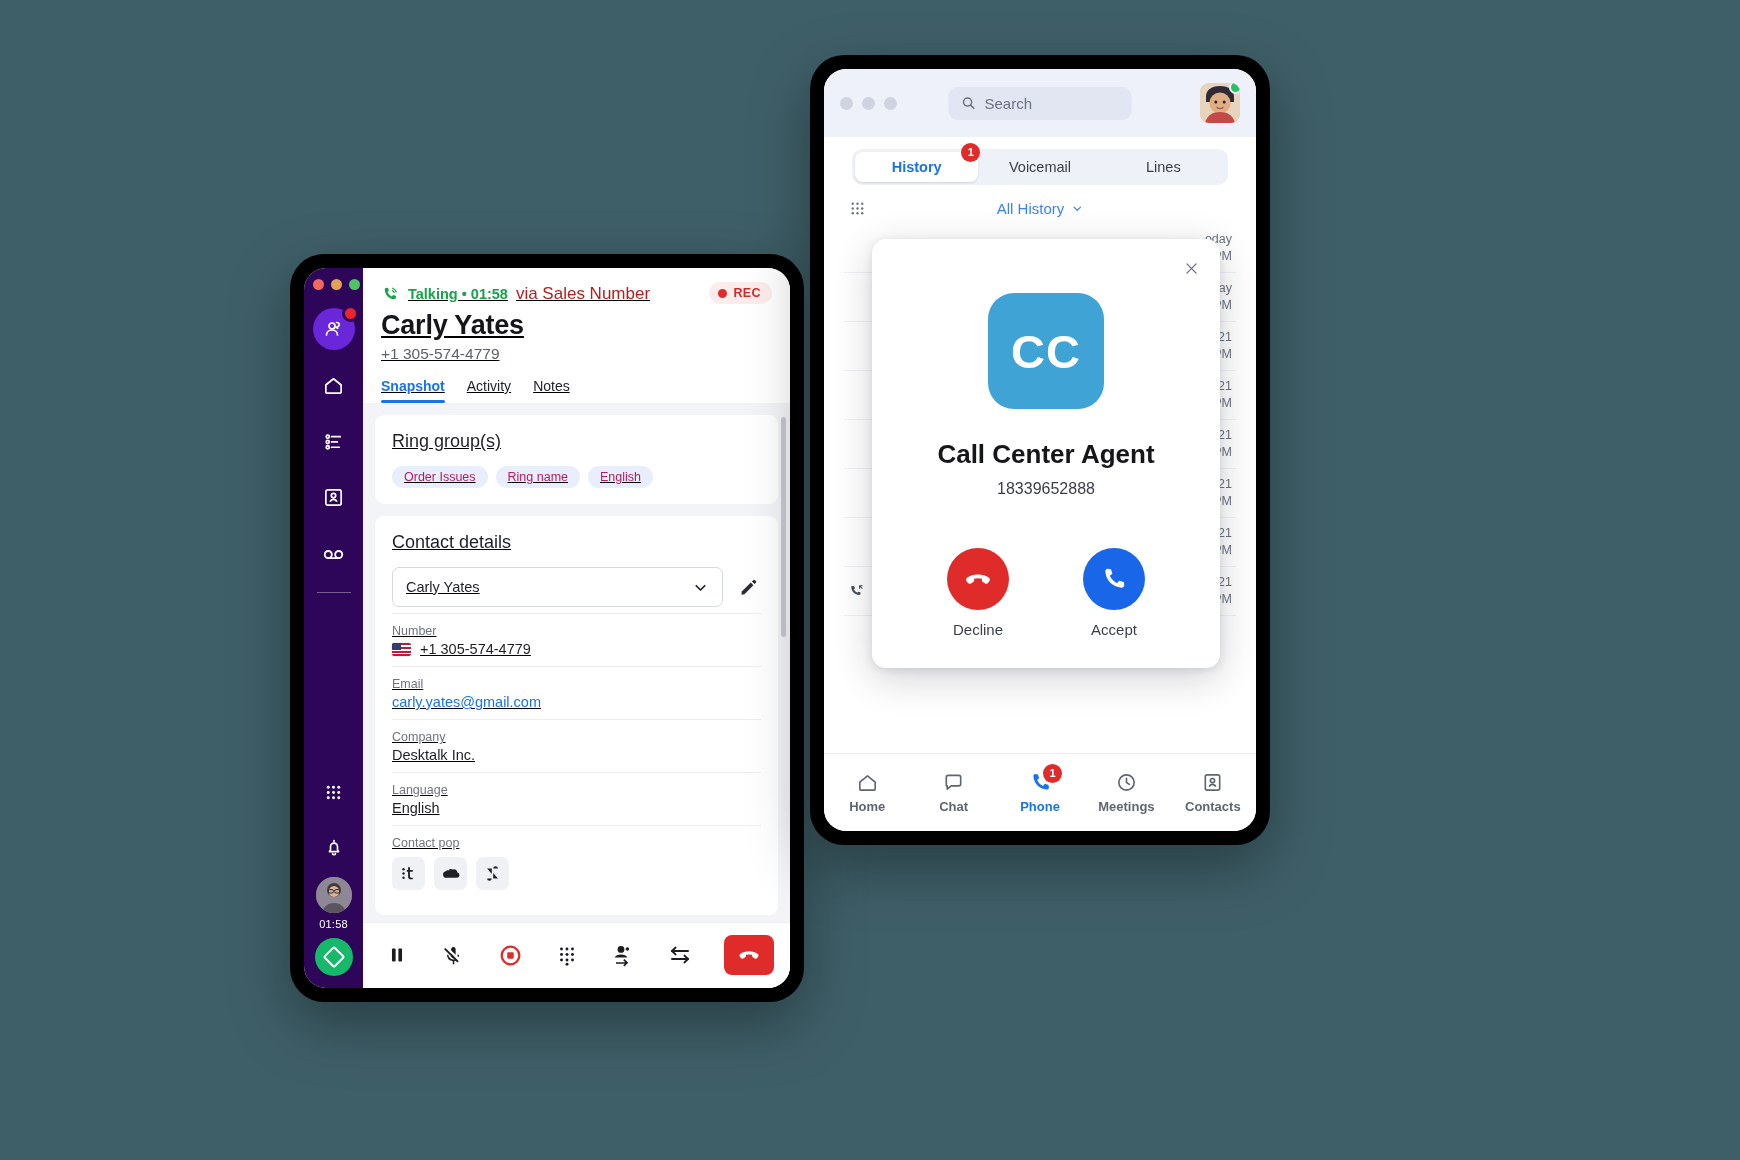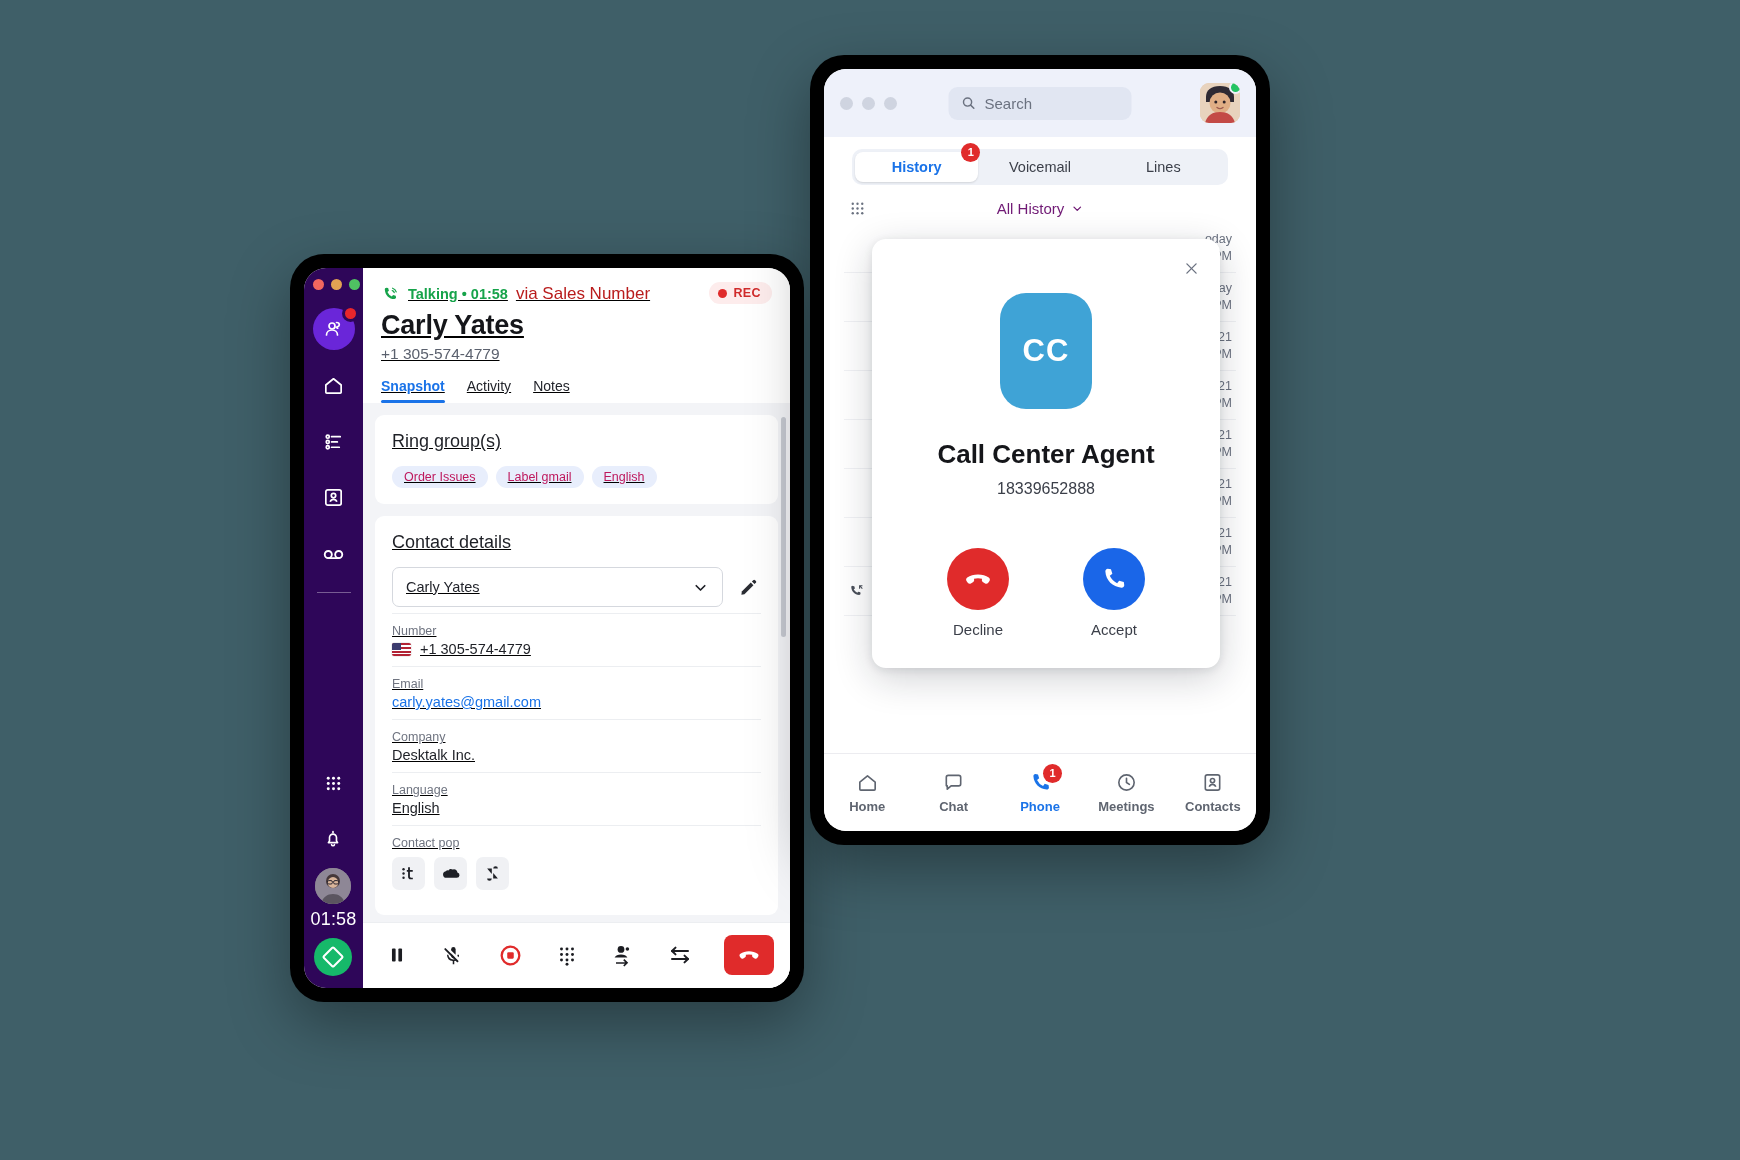--- a/index.html
+++ b/index.html
@@ -73,21 +73,21 @@
     width: 34px; height: 1px; background: rgba(255,255,255,0.35);
     margin: 18px 0 0 0;
   }
   .rail-spacer { flex: 1 1 auto; }
   .rail-bottom { display: flex; flex-direction: column; align-items: center; padding-bottom: 12px; }
   .rail-user {
     width: 36px; height: 36px; border-radius: 50%;
     background: #7d6e86; overflow: hidden; position: relative;
     margin-top: 8px;
   }
-  .rail-timer { color: #fff; font-size: 18px; margin-top: 5px; letter-spacing: .2px; }
+  .rail-timer { color: #fff; font-size: 11px; margin-top: 5px; letter-spacing: .2px; }
   .rail-status {
     width: 38px; height: 38px; border-radius: 50%;
     background: #16b96a; margin-top: 8px;
     display: flex; align-items: center; justify-content: center;
   }
   .rail-status .diamond {
     width: 16px; height: 16px; border: 2.6px solid #fff;
     transform: rotate(45deg); border-radius: 2px;
   }
 
@@ -221,21 +221,21 @@
     background: #e02b2b; color: #fff; font-size: 11px; font-weight: 700;
     min-width: 19px; height: 19px; line-height: 19px; border-radius: 10px;
     text-align: center; padding: 0 4px;
   }
 
   .r-filter-row {
     display: flex; align-items: center; padding: 8px 24px 6px 24px; position: relative;
   }
   .r-filter-label {
     position: absolute; left: 50%; transform: translateX(-50%);
-    font-size: 15px; color: #701a75; display: flex; align-items: center; gap: 6px;
+    font-size: 15px; color: #3b82f6; display: flex; align-items: center; gap: 6px;
   }
 
   .r-list { flex: 1 1 auto; position: relative; overflow: hidden; padding: 0 20px; }
   .r-row {
     display: flex; align-items: center; justify-content: space-between;
     padding: 9px 4px; border-bottom: 1px solid #f0f1f4;
     height: 49px;
   }
   .r-row-left { display: flex; align-items: center; gap: 11px; min-width: 0; }
   .r-row-title { font-size: 15px; color: #1e2026; white-space: nowrap; }
@@ -265,23 +265,23 @@
     box-shadow: 0 10px 38px rgba(20,25,40,0.20), 0 2px 8px rgba(20,25,40,0.10);
     padding: 18px 18px 30px 18px;
     z-index: 20;
     display: flex; flex-direction: column; align-items: center;
   }
   .incoming-close {
     align-self: flex-end; width: 22px; height: 22px; color: #6b7280;
     display: flex; align-items: center; justify-content: center; cursor: pointer;
   }
   .incoming-avatar {
-    width: 92px; height: 116px; border-radius: 26px; background: #3fa3d6;
+    width: 116px; height: 116px; border-radius: 26px; background: #3fa3d6;
     display: flex; align-items: center; justify-content: center;
-    color: #fff; font-size: 31px; font-weight: 700; letter-spacing: 1px;
+    color: #fff; font-size: 47px; font-weight: 700; letter-spacing: 1px;
     margin-top: 14px;
   }
   .incoming-name { font-size: 26px; font-weight: 700; color: #15161a; margin-top: 30px; }
   .incoming-number { font-size: 16px; color: #3b3f49; margin-top: 10px; }
   .incoming-actions { display: flex; gap: 74px; margin-top: 50px; }
   .action { display: flex; flex-direction: column; align-items: center; gap: 11px; }
   .action-btn {
     width: 62px; height: 62px; border-radius: 50%;
     display: flex; align-items: center; justify-content: center; color: #fff;
   }
@@ -410,21 +410,21 @@
           <div class="tab">Activity</div>
           <div class="tab">Notes</div>
         </div>
       </div>
 
       <div class="left-body">
         <div class="card">
           <div class="card-title">Ring group(s)</div>
           <div class="chips">
             <span class="chip">Order Issues</span>
-            <span class="chip">Label gmail</span>
+            <span class="chip">Ring name</span>
             <span class="chip">English</span>
           </div>
         </div>
 
         <div class="card">
           <div class="card-title">Contact details</div>
 
           <div class="select-row">
             <div class="select">
               <span>Carly Yates</span>

